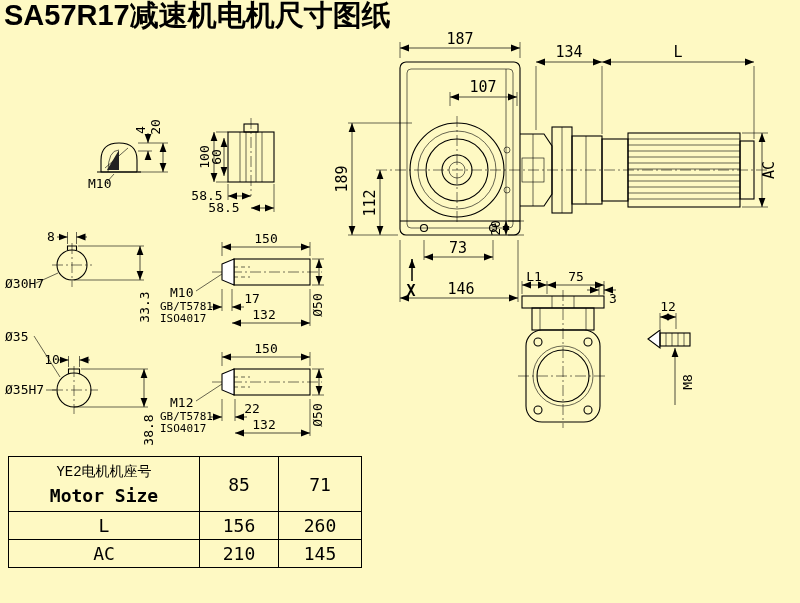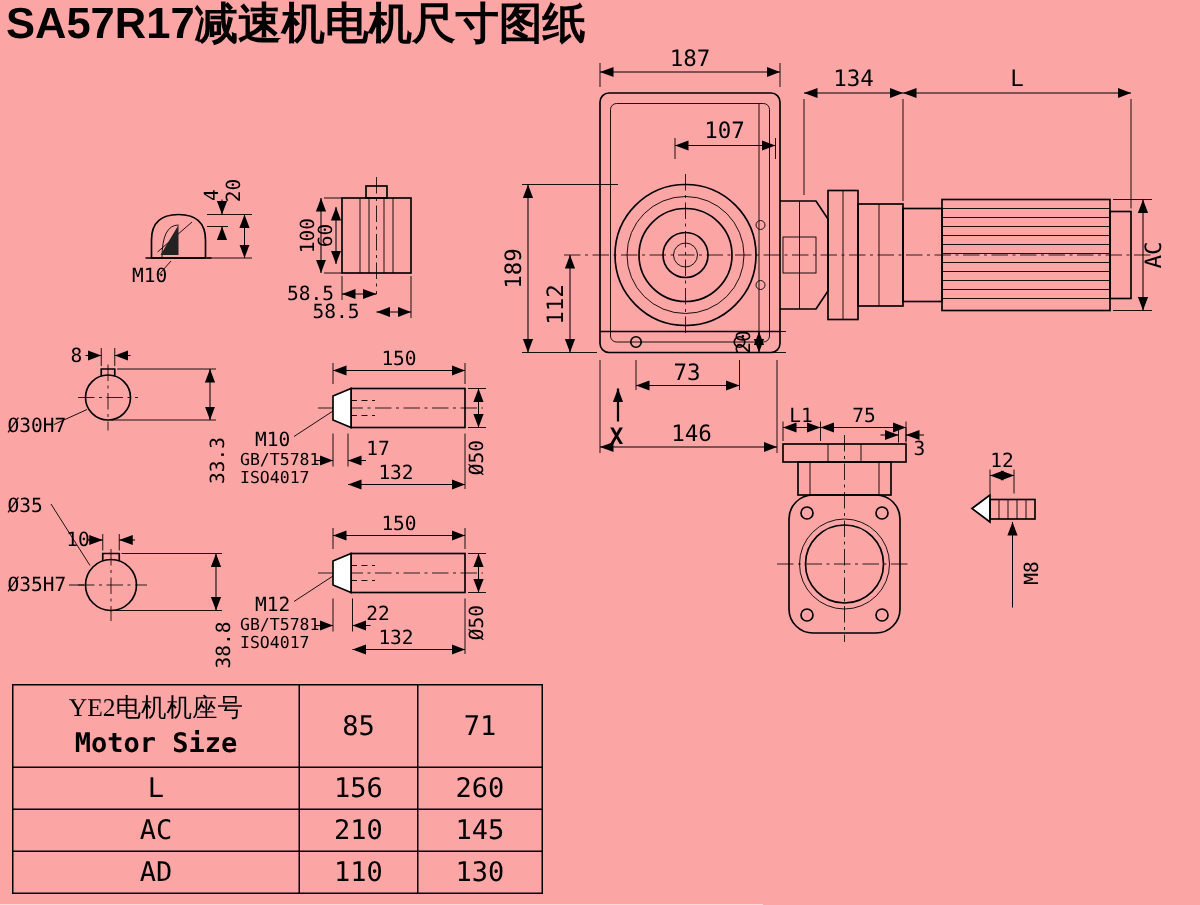--- a/index.html
+++ b/index.html
@@ -1,16 +1,16 @@
 <!DOCTYPE html>
 <html><head>
 <meta charset="utf-8">
 <style>
   html,body { margin:0; padding:0; background:#fff; }
-  .stage { position:relative; width:800px; height:603px; background:#fca5a5; overflow:hidden;
+  .stage { position:relative; width:800px; height:603px; background:#fef9c3; overflow:hidden;
            font-family:"Liberation Sans", sans-serif; color:#000; }
   .title { position:absolute; left:4px; top:-4px; font-size:29px; font-weight:bold; letter-spacing:0; }
   .logo  { position:absolute; left:66px; top:62px; width:88px; height:24px; border:2px solid #2a2090;
            color:#c40000; display:flex; align-items:center; justify-content:center;
            font:bold 15px "Liberation Serif", serif; letter-spacing:1px; }
   svg.draw { position:absolute; left:0; top:0; }
   svg text { fill:#000; font-family:"DejaVu Sans Mono", monospace; }
   text.d  { font-size:13px; }
   text.dl { font-size:15px; }
   text.ds { font-size:11px; }
@@ -24,21 +24,21 @@
   .dimX { stroke:#000; stroke-width:1.5; fill:none; marker-end:url(#arr); }
   .cl   { stroke:#000; stroke-width:0.55; fill:none; stroke-dasharray:11 3 2 3; }
   .dash { stroke:#000; stroke-width:0.6; fill:none; stroke-dasharray:4 3; }
   table.spec { position:absolute; left:8px; top:456px; border-collapse:collapse;
                font-family:"DejaVu Sans Mono", monospace; }
   table.spec td { border:1.5px solid #000; text-align:center; font-size:18px; padding:0; }
   td.c1 { width:190px; } td.c2 { width:78px; } td.c3 { width:82px; }
   tr.hrow td { height:54px; }
   tr.vrow td { height:27px; }
   td.lab { text-align:left; padding-left:12px; }
-  .cn { font-family:Liberation Serif, serif; font-size:17px; line-height:24px; }
+  .cn { font-family:Liberation Mono, monospace; font-size:14px; line-height:24px; }
   .en { font-size:18px; line-height:24px;font-weight:bold; }
 </style>
 </head>
 <body>
 
 <div class="stage">
 
   <div class="title">SA57R17减速机电机尺寸图纸</div>
 
   <svg class="draw" width="800" height="603" viewBox="0 0 800 603">
@@ -294,21 +294,16 @@
     <tr class="vrow">
       <td class="c1">L</td>
       <td class="c2">156</td>
       <td class="c3">260</td>
     </tr>
     <tr class="vrow">
       <td class="c1">AC</td>
       <td class="c2">210</td>
       <td class="c3">145</td>
     </tr>
-    <tr class="vrow">
-      <td class="c1">AD</td>
-      <td class="c2">110</td>
-      <td class="c3">130</td>
-    </tr>
   </tbody>
     </table>
 
 </div>
 
 </body></html>

